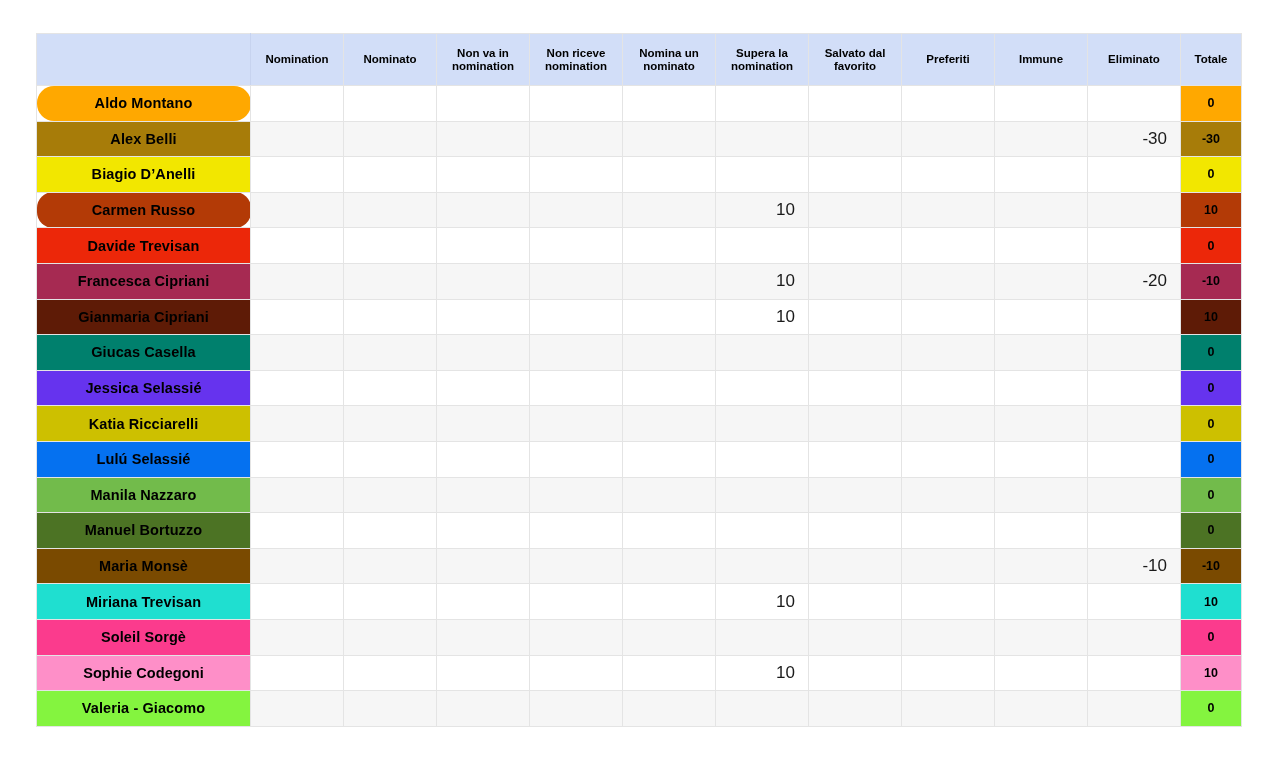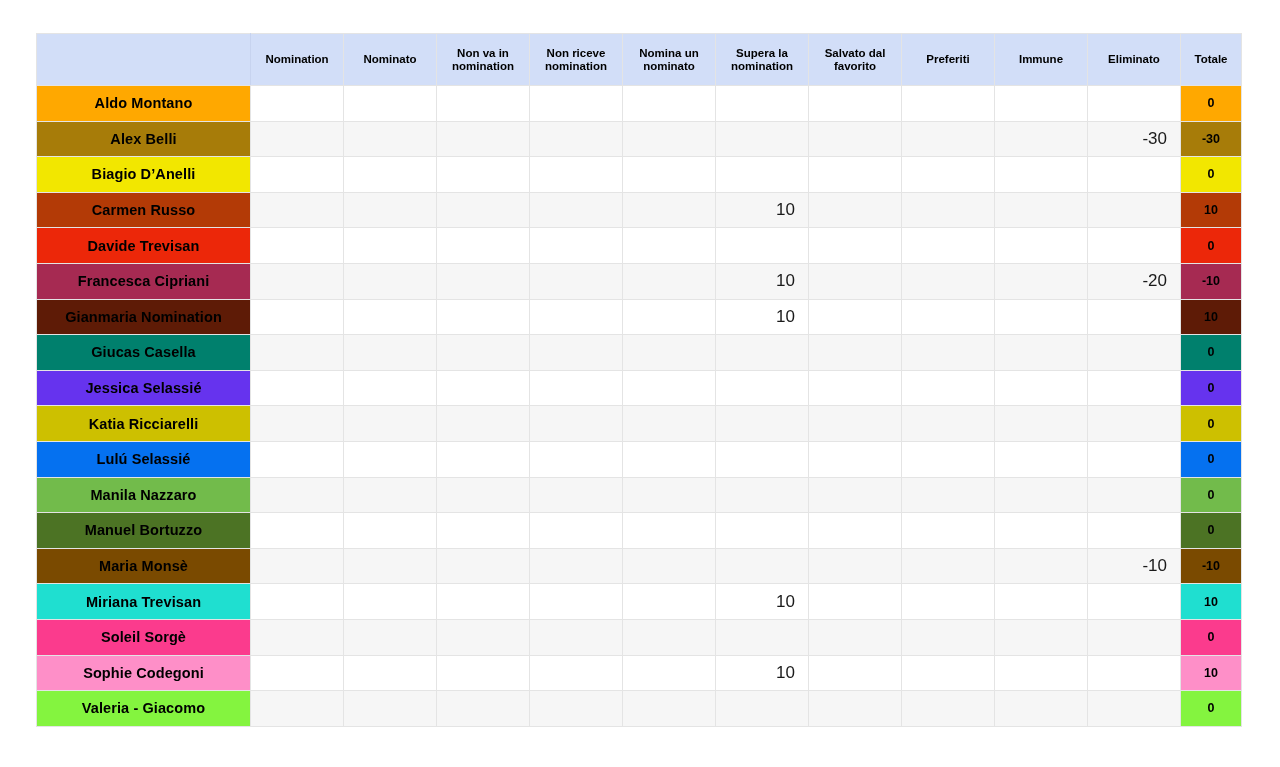--- a/index.html
+++ b/index.html
@@ -127,21 +127,21 @@
           <th>Supera la nomination</th>
           <th>Salvato dal favorito</th>
           <th>Preferiti</th>
           <th>Immune</th>
           <th>Eliminato</th>
           <th>Totale</th>
         </tr>
     </thead>
     <tbody>
         <tr>
-          <td class="name-cell" style="background: rgb(255, 168, 0);">Aldo Montano</td>
+          <td class="name-cell" style="background: rgb(255, 168, 0); border-radius: 17px;">Aldo Montano</td>
           <td class="data-cell"></td>
           <td class="data-cell"></td>
           <td class="data-cell"></td>
           <td class="data-cell"></td>
           <td class="data-cell"></td>
           <td class="data-cell"></td>
           <td class="data-cell"></td>
           <td class="data-cell"></td>
           <td class="data-cell"></td>
           <td class="data-cell"></td>
@@ -169,21 +169,21 @@
           <td class="data-cell"></td>
           <td class="data-cell"></td>
           <td class="data-cell"></td>
           <td class="data-cell"></td>
           <td class="data-cell"></td>
           <td class="data-cell"></td>
           <td class="data-cell"></td>
           <td class="total-cell" style="background: rgb(242, 231, 0);">0</td>
         </tr>
         <tr class="alt">
-          <td class="name-cell" style="background: rgb(179, 58, 6);">Carmen Russo</td>
+          <td class="name-cell" style="background: rgb(179, 58, 6); border-radius: 16px;">Carmen Russo</td>
           <td class="data-cell"></td>
           <td class="data-cell"></td>
           <td class="data-cell"></td>
           <td class="data-cell"></td>
           <td class="data-cell"></td>
           <td class="data-cell">10</td>
           <td class="data-cell"></td>
           <td class="data-cell"></td>
           <td class="data-cell"></td>
           <td class="data-cell"></td>
@@ -211,21 +211,21 @@
           <td class="data-cell"></td>
           <td class="data-cell"></td>
           <td class="data-cell">10</td>
           <td class="data-cell"></td>
           <td class="data-cell"></td>
           <td class="data-cell"></td>
           <td class="data-cell">-20</td>
           <td class="total-cell" style="background: rgb(166, 42, 82);">-10</td>
         </tr>
         <tr>
-          <td class="name-cell" style="background: rgb(94, 27, 6);">Gianmaria Nomination</td>
+          <td class="name-cell" style="background: rgb(94, 27, 6);">Gianmaria Cipriani</td>
           <td class="data-cell"></td>
           <td class="data-cell"></td>
           <td class="data-cell"></td>
           <td class="data-cell"></td>
           <td class="data-cell"></td>
           <td class="data-cell">10</td>
           <td class="data-cell"></td>
           <td class="data-cell"></td>
           <td class="data-cell"></td>
           <td class="data-cell"></td>

